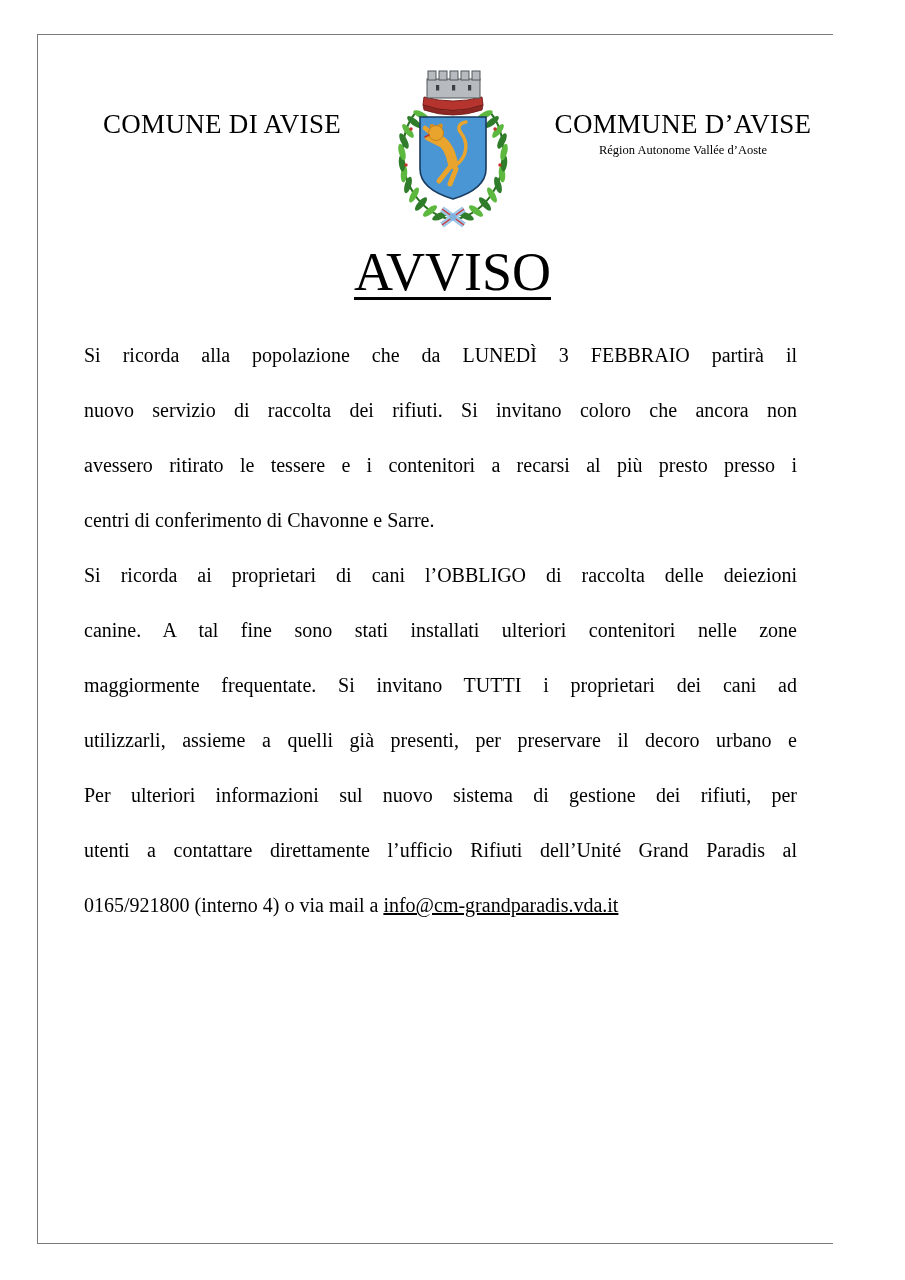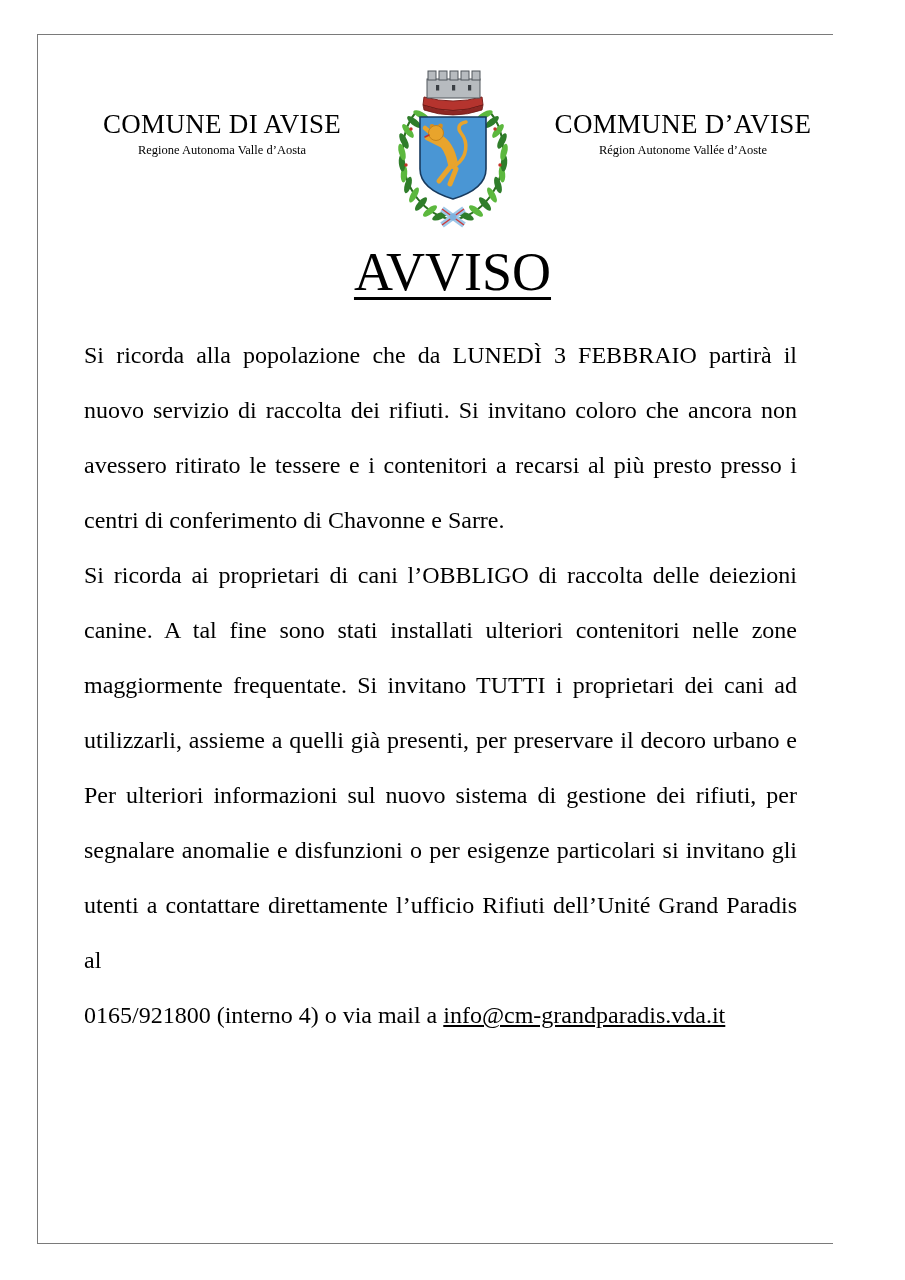--- a/index.html
+++ b/index.html
@@ -13,38 +13,37 @@
     border:1.5px solid #7a7a7a; box-sizing:border-box; background:#ffffff;
   }
   .header { display:flex; justify-content:space-between; align-items:flex-start; margin:30px 24px 0 24px; }
   .header-block { width:320px; text-align:center; padding-top:44px; }
   .org-title { font-size:27px; letter-spacing:0.3px; white-space:nowrap; }
   .org-subtitle { font-size:12.5px; margin-top:3px; white-space:nowrap; }
   .crest { width:134px; height:167px; flex:0 0 auto; }
   .crest svg { display:block; width:134px; height:167px; }
   .notice-title { margin:10px 0 0 0; text-align:center; font-size:54px; font-weight:normal; line-height:1.12; }
   .notice-title .underlined { text-decoration:underline; text-decoration-thickness:3px; text-underline-offset:7px; }
-  .body-text { margin:26px 70px 0 46px; font-size:24px; }
+  .body-text { margin:26px 70px 0 46px; font-size:20px; }
   .line {
     line-height:55px; text-align:justify; text-align-last:justify;
     -moz-text-align-last:justify; text-justify:inter-word; white-space:normal;
   }
   .line.para-end { text-align-last:left; -moz-text-align-last:left; }
   a.email-link { color:#000000; text-decoration:underline; cursor:pointer; }
 </style>
 </head>
 <body>
 
 <div class="page">
   <div class="frame">
 
     <header class="header">
       <div class="header-block">
         <div class="org-title">COMUNE DI AVISE</div>
-        <div class="org-subtitle">Regione Autonoma Valle d’Aosta</div>
       </div>
 
       <div class="crest">
         <svg viewBox="0 0 134 167" xmlns="http://www.w3.org/2000/svg">
 
           <g>
             <path d="M62,154 C34,146 14,118 17,82 C18,67 22,56 30,47" stroke="#2a6e1f" stroke-width="2" fill="none"></path>
             <path d="M72,154 C100,146 120,118 117,82 C116,67 112,56 104,47" stroke="#2a6e1f" stroke-width="2" fill="none"></path>
             <g>
               <ellipse cx="54" cy="151" rx="8.5" ry="3.2" fill="#2f7d2a" transform="rotate(-25 54 151)"></ellipse>
@@ -134,19 +133,18 @@
       <div class="line">nuovo servizio di raccolta dei rifiuti. Si invitano coloro che ancora non</div>
       <div class="line">avessero ritirato le tessere e i contenitori a recarsi al più presto presso i</div>
       <div class="line para-end">centri di conferimento di Chavonne e Sarre.</div>
 
       <div class="line">Si ricorda ai proprietari di cani l’OBBLIGO di raccolta delle deiezioni</div>
       <div class="line">canine. A tal fine sono stati installati ulteriori contenitori nelle zone</div>
       <div class="line">maggiormente frequentate. Si invitano TUTTI i proprietari dei cani ad</div>
       <div class="line">utilizzarli, assieme a quelli già presenti, per preservare il decoro urbano e</div>
 
       <div class="line">Per ulteriori informazioni sul nuovo sistema di gestione dei rifiuti, per</div>
-      <div class="line">segnalare anomalie e disfunzioni o per esigenze particolari si invitano gli</div>
       <div class="line">utenti a contattare direttamente l’ufficio Rifiuti dell’Unité Grand Paradis al</div>
       <div class="line para-end"><span>0165/921800 (interno 4) o via mail a </span><a class="email-link">info@cm-grandparadis.vda.it</a></div>
     </main>
 
   </div>
 </div>
 
 </body></html>

